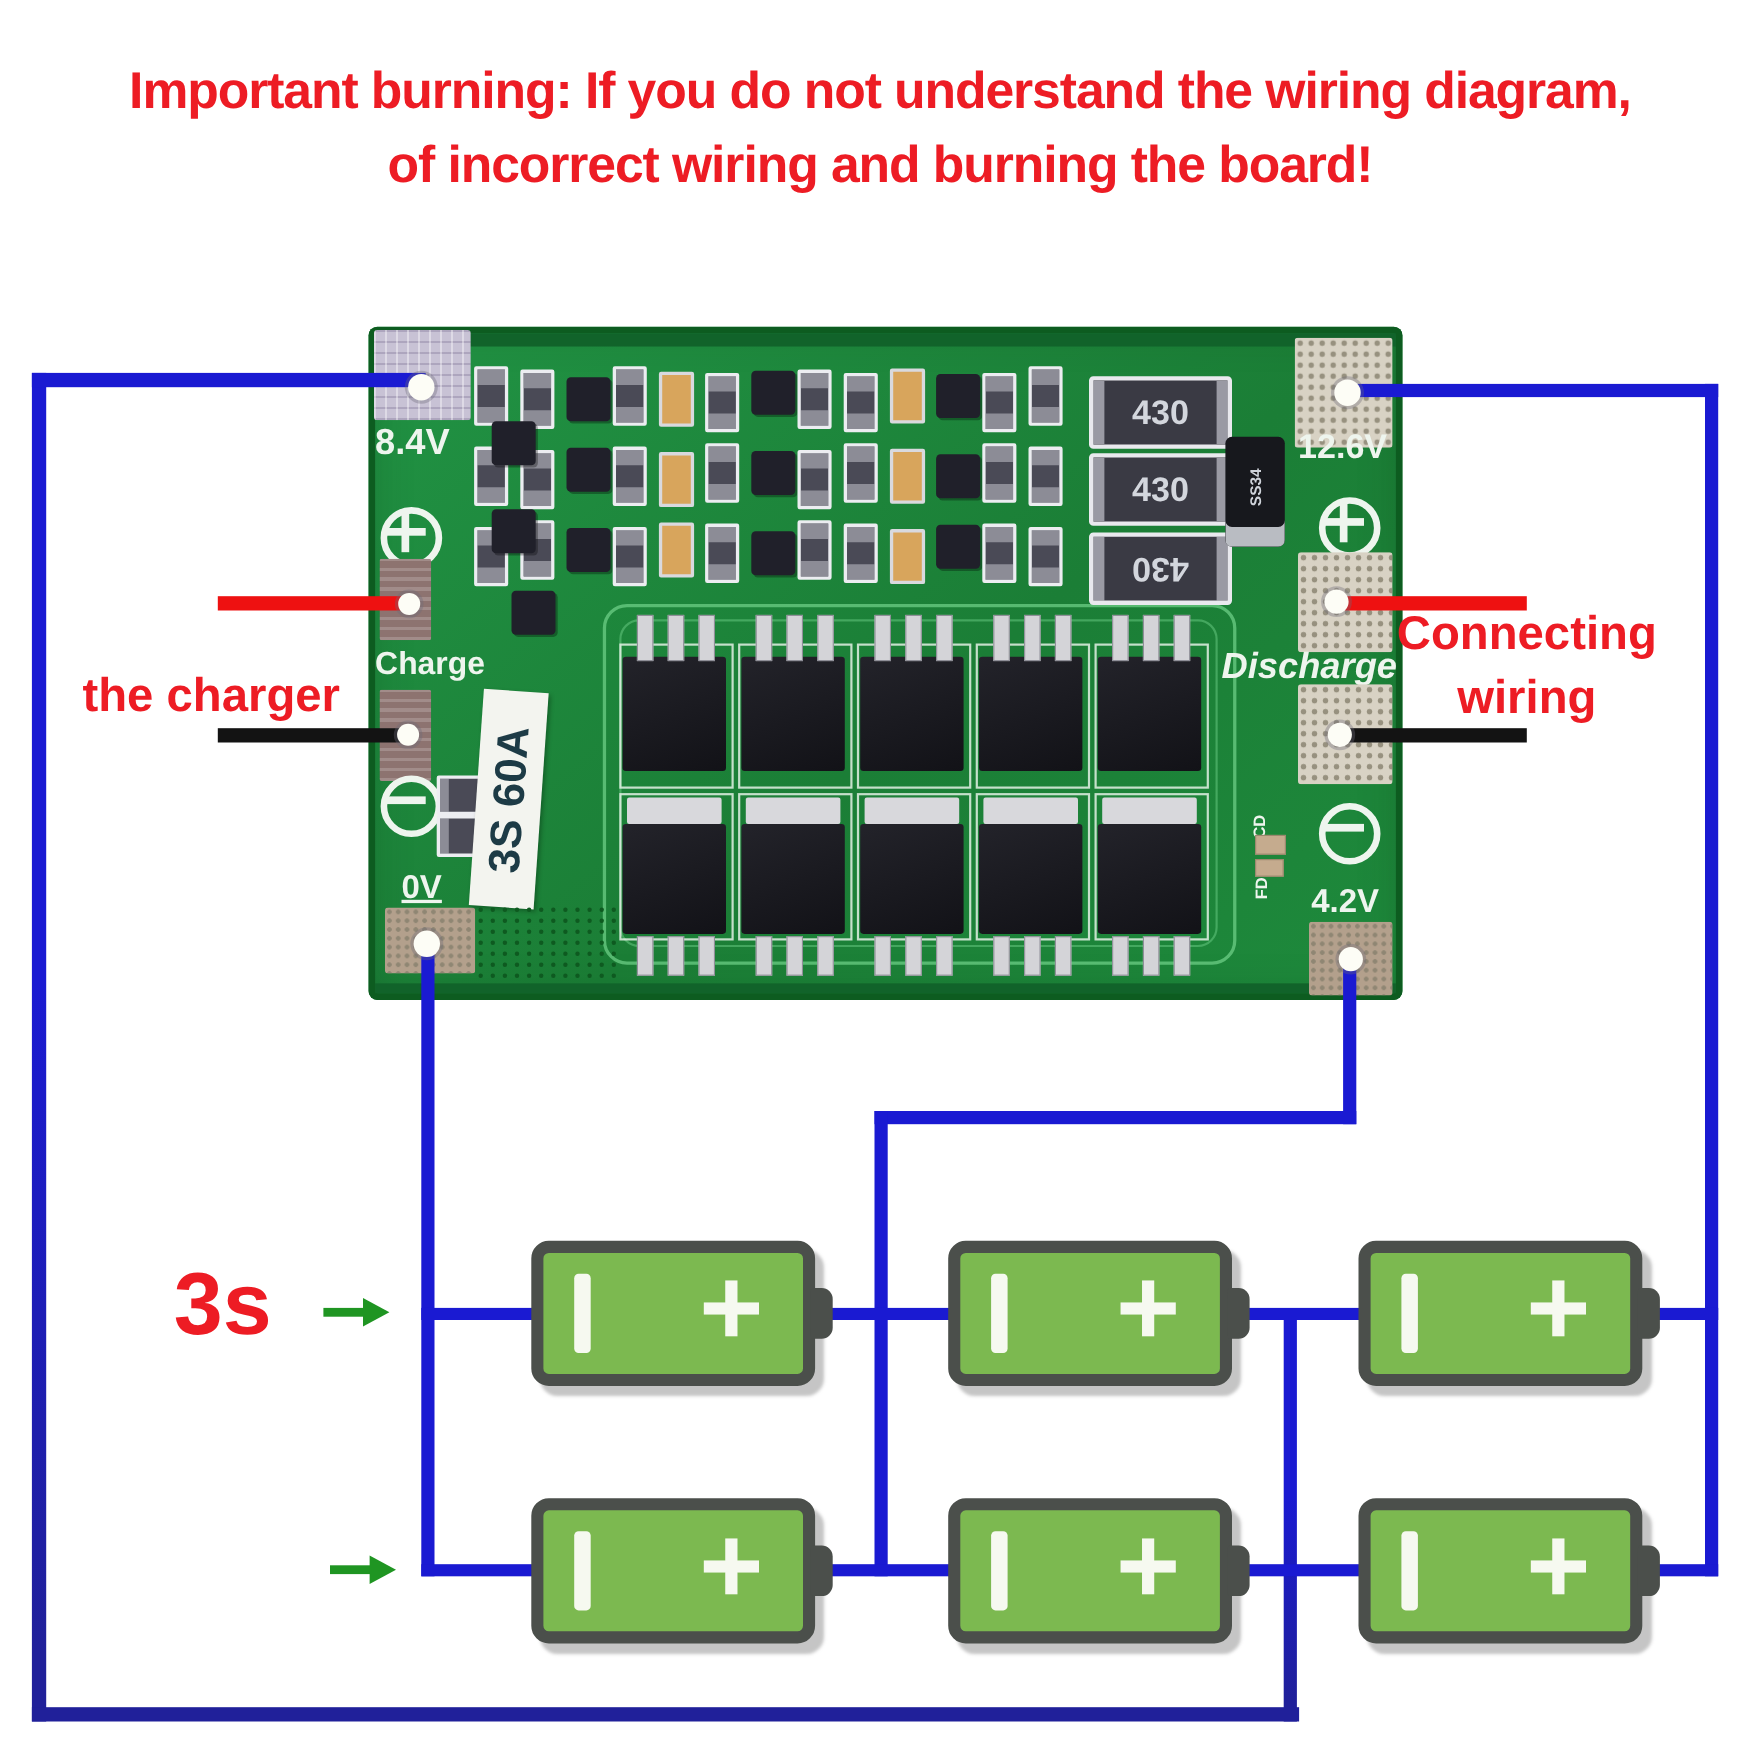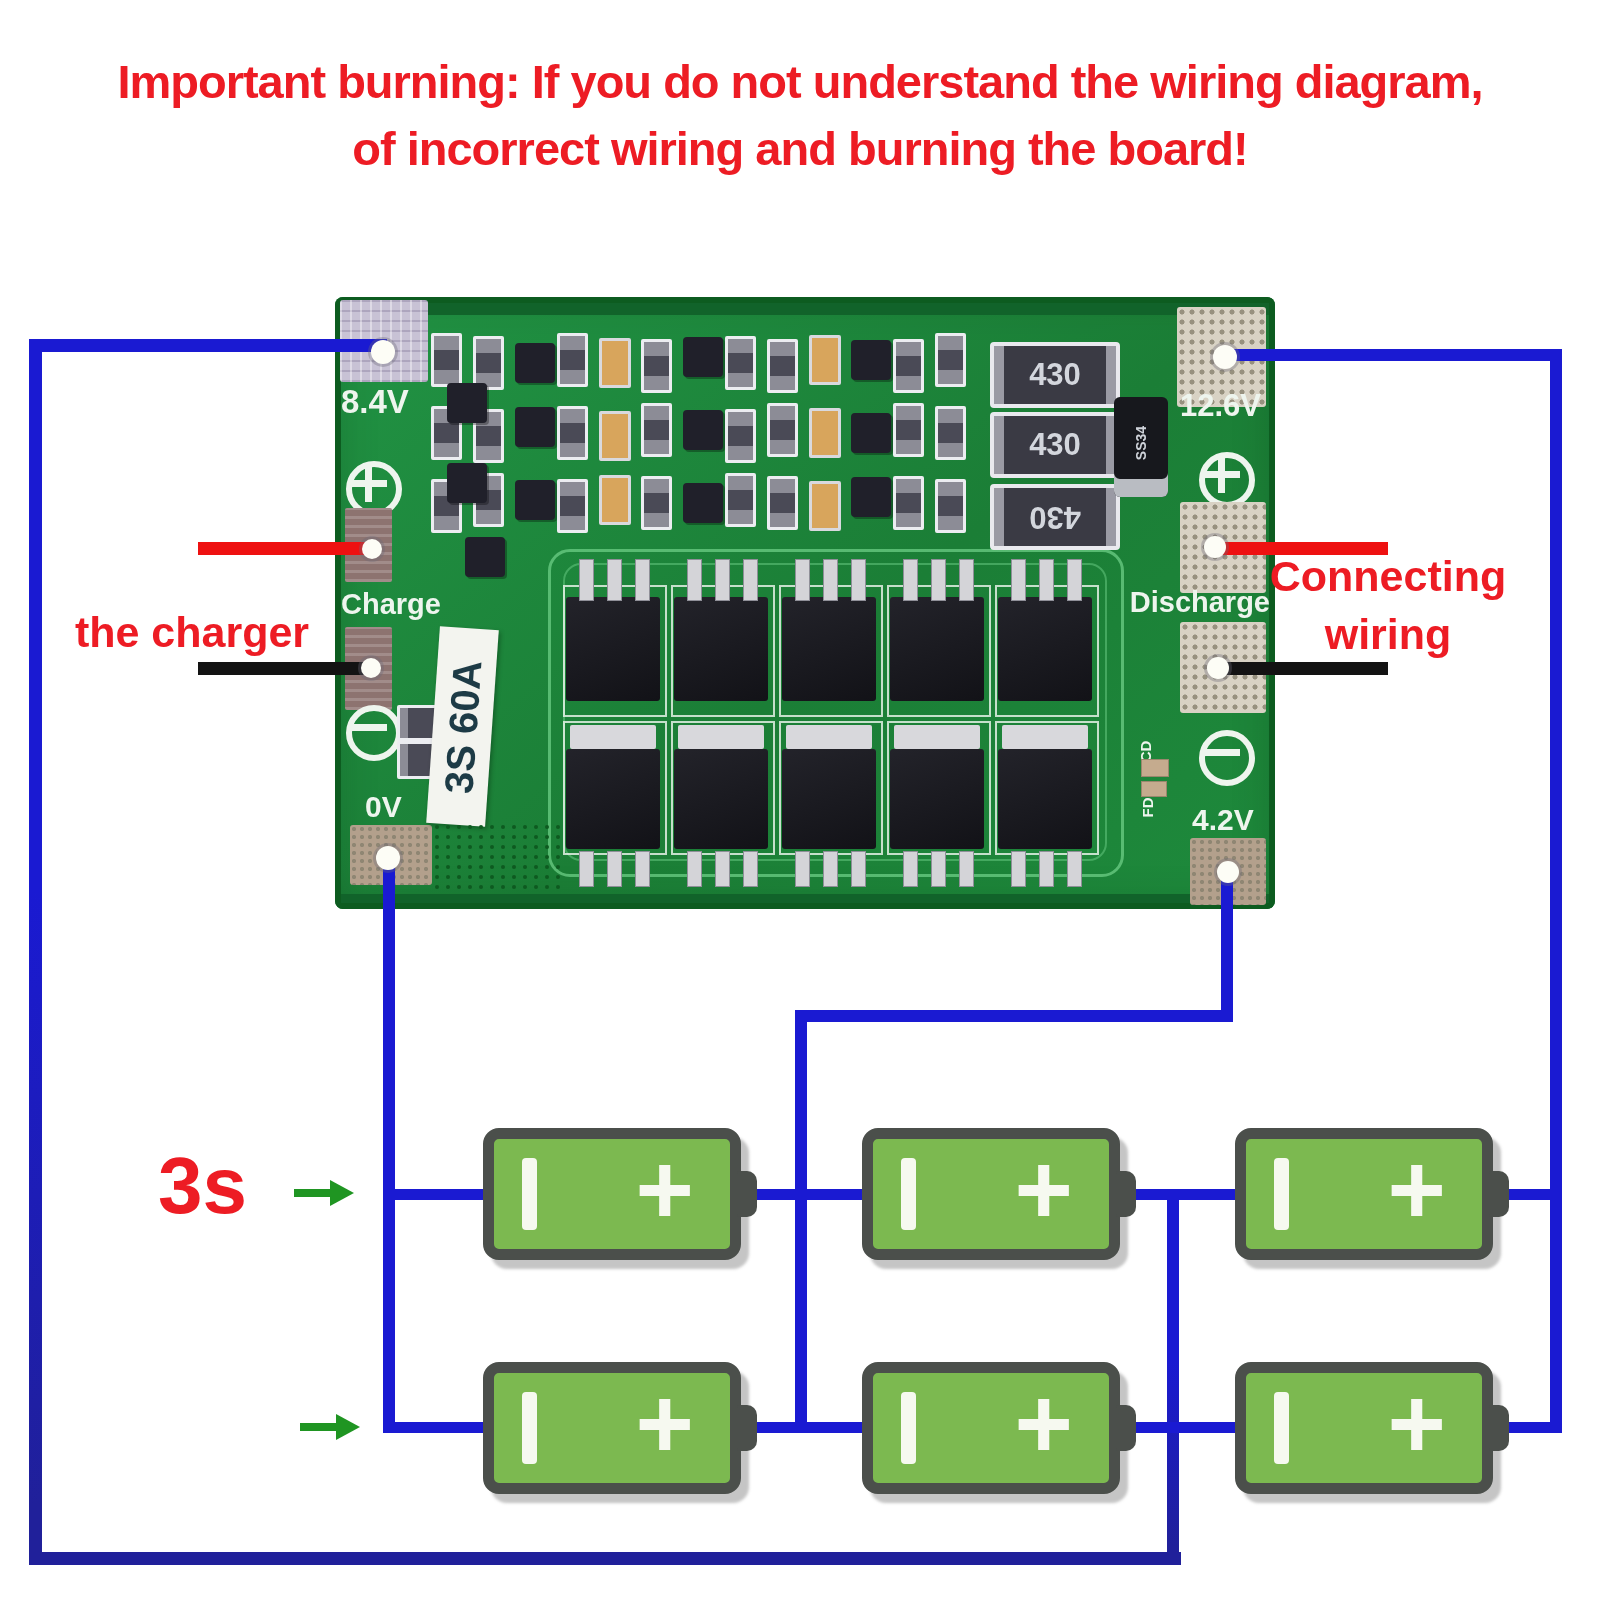--- a/index.html
+++ b/index.html
@@ -38,22 +38,22 @@
   .pad-tan{background-color:#b3a08c;background-image:radial-gradient(#8f8673 1.8px,transparent 2.4px);background-size:8px 8px;border-radius:3px;}
 
   .screw{position:absolute;width:44px;height:44px;border:6px solid #eef5ee;border-radius:50%;}
   .screw .h{position:absolute;left:-3px;top:13px;width:38px;height:7px;background:#eef5ee;}
   .screw .v{position:absolute;left:13px;top:-3px;width:7px;height:38px;background:#eef5ee;}
 
   .silk{position:absolute;color:#eef5ee;font-weight:bold;white-space:nowrap;}
   .silk-84{left:6px;top:86px;font-size:33px;}
   .silk-126{left:845px;top:91px;font-size:31px;}
   .silk-charge{left:6px;top:291px;font-size:29px;}
-  .silk-discharge{right:5px;top:289px;font-size:29px;}
-  .silk-0v{left:30px;top:493px;font-size:30px;}
+  .silk-discharge{right:5px;top:289px;font-size:33px;font-style:italic;}
+  .silk-0v{left:30px;top:493px;font-size:30px;text-decoration:underline;}
   .silk-42{left:857px;top:506px;font-size:30px;}
   .silk-bminus{left:138px;top:56px;font-size:16px;color:#cfd8cf;}
   .silk-cd{left:800px;top:446px;font-size:15px;transform:rotate(-90deg);}
   .silk-fd{left:802px;top:502px;font-size:15px;transform:rotate(-90deg);}
   .cdfd-pad{position:absolute;background:#c5ab8e;border:1px solid #9a876d;}
 
   .res430{position:absolute;left:655px;width:122px;height:58px;background:#3a3a44;border:4px solid #e9e9ee;border-radius:4px;
           color:#d3d6dd;font-size:31px;font-weight:bold;display:flex;align-items:center;justify-content:center;
           box-shadow:inset 10px 0 0 #9a9aa4, inset -10px 0 0 #9a9aa4;}
   .flip{transform:rotate(180deg);}

